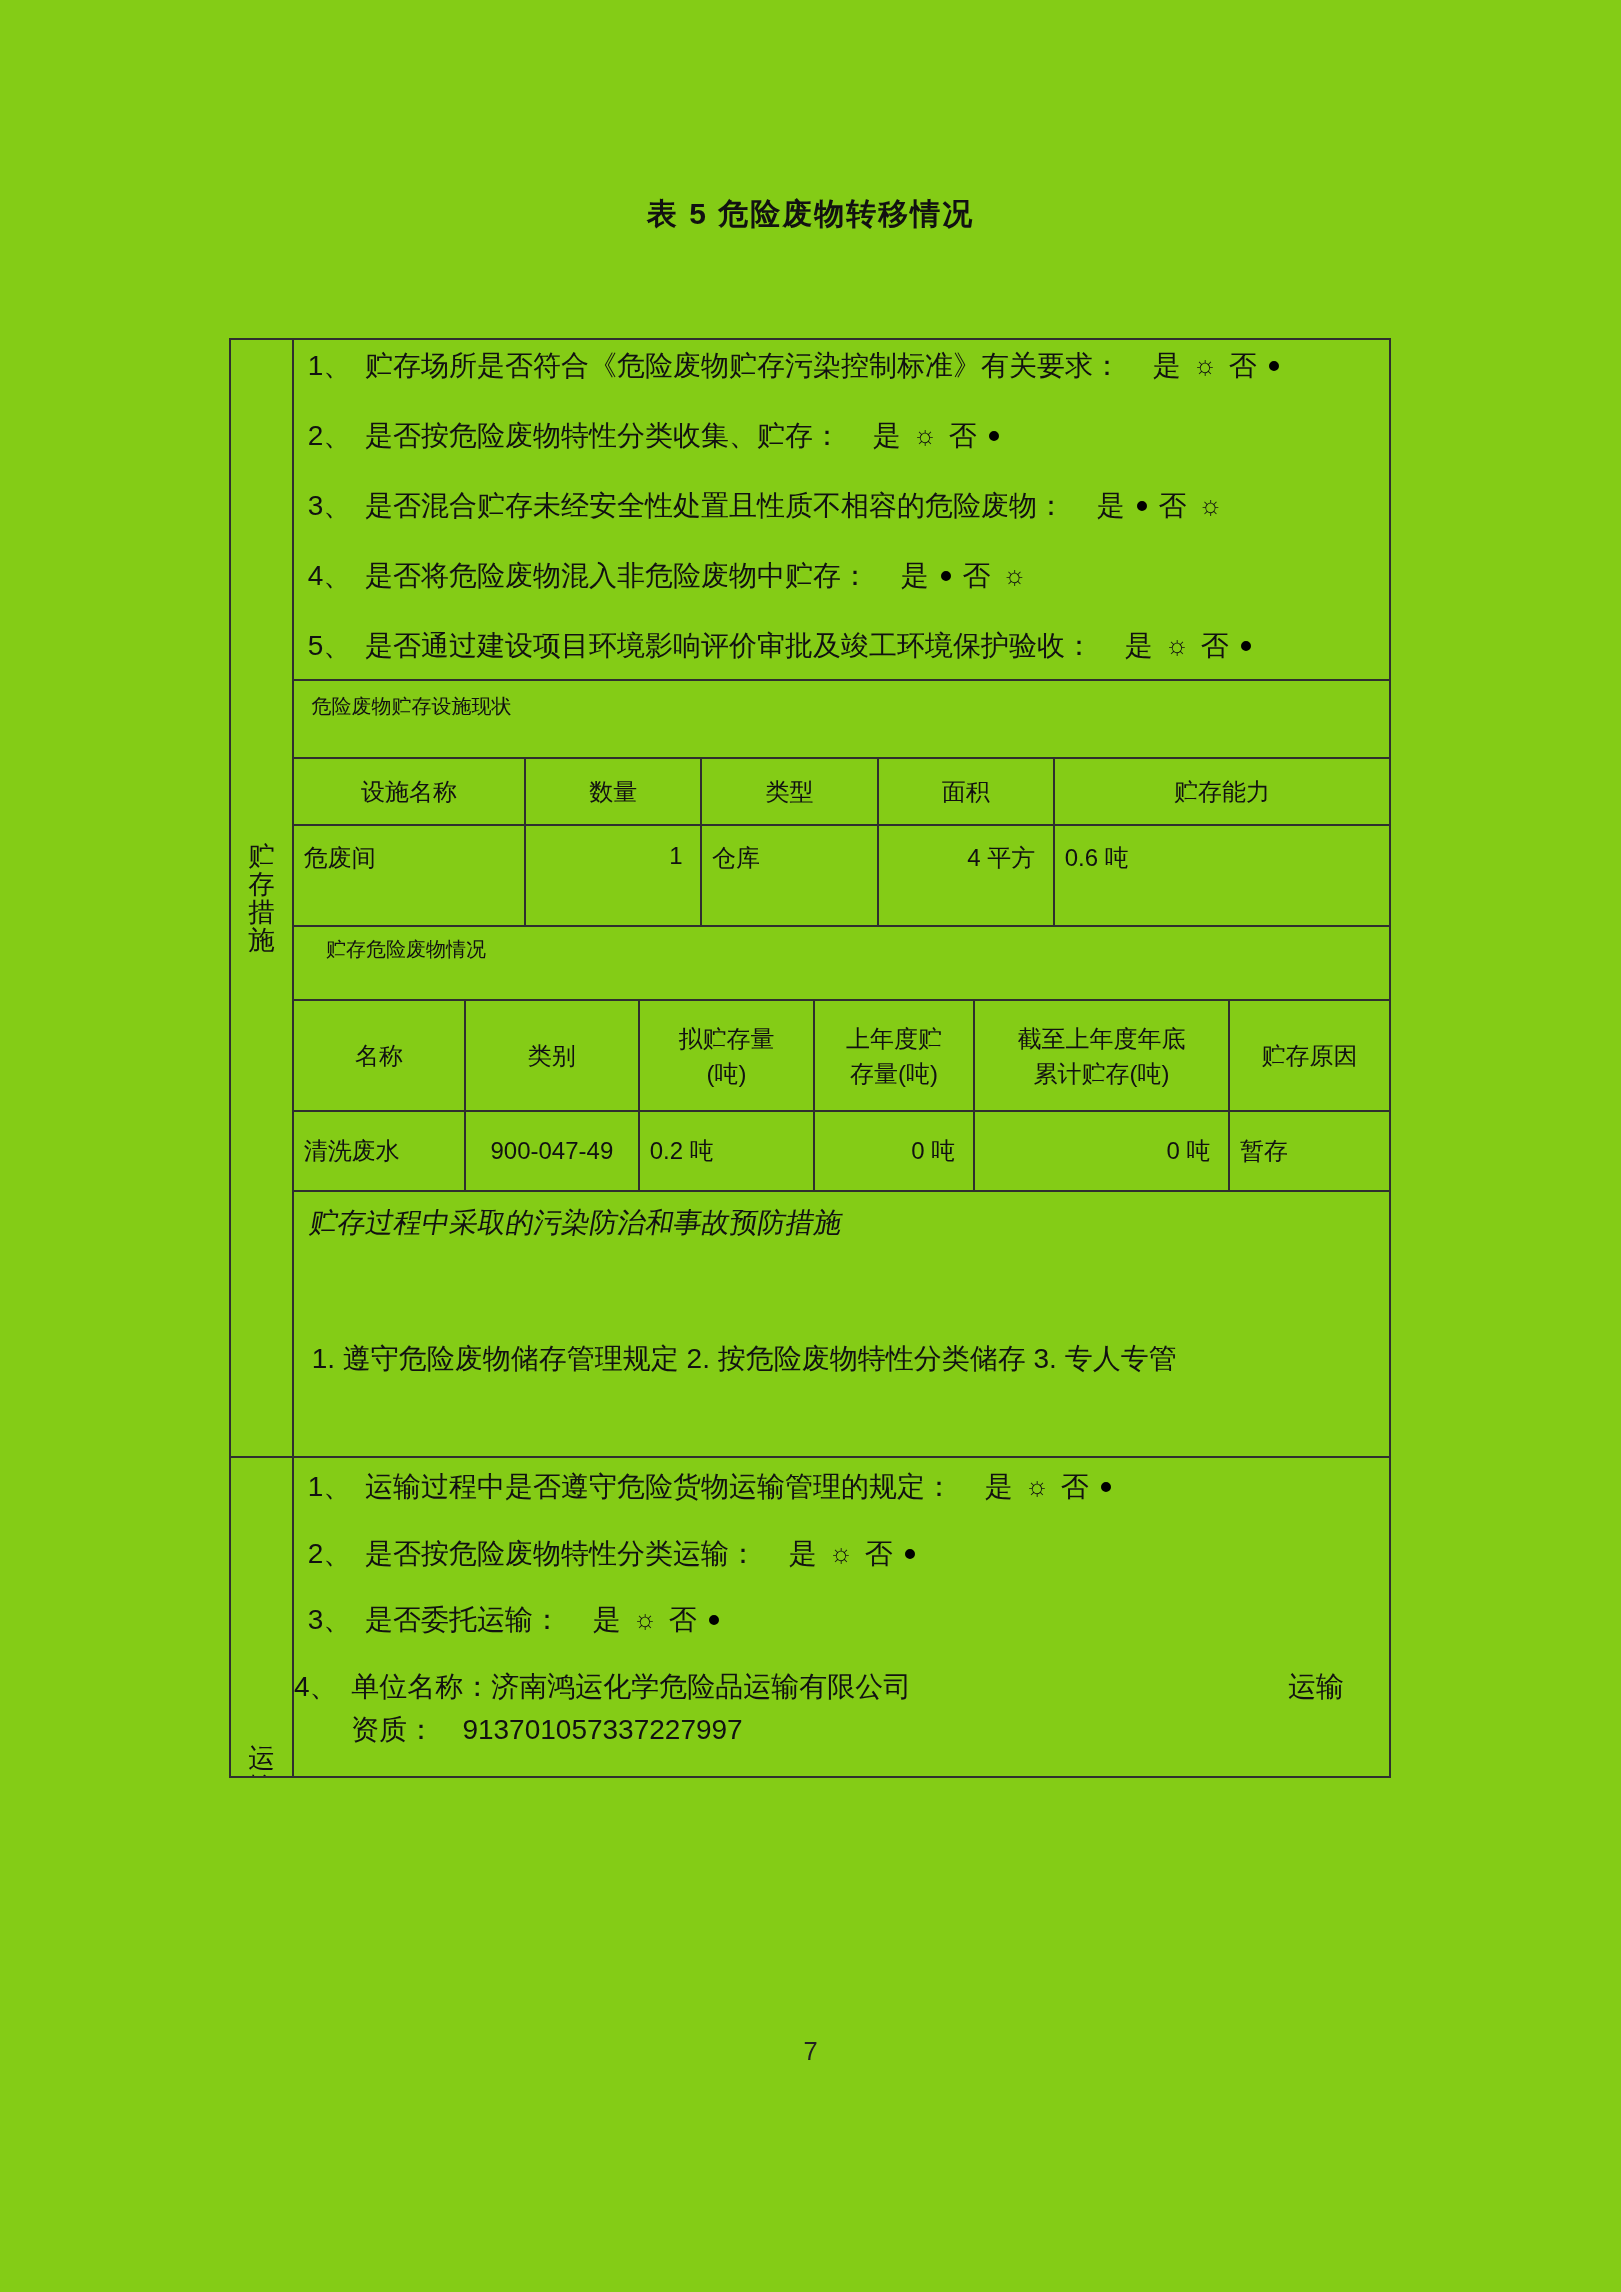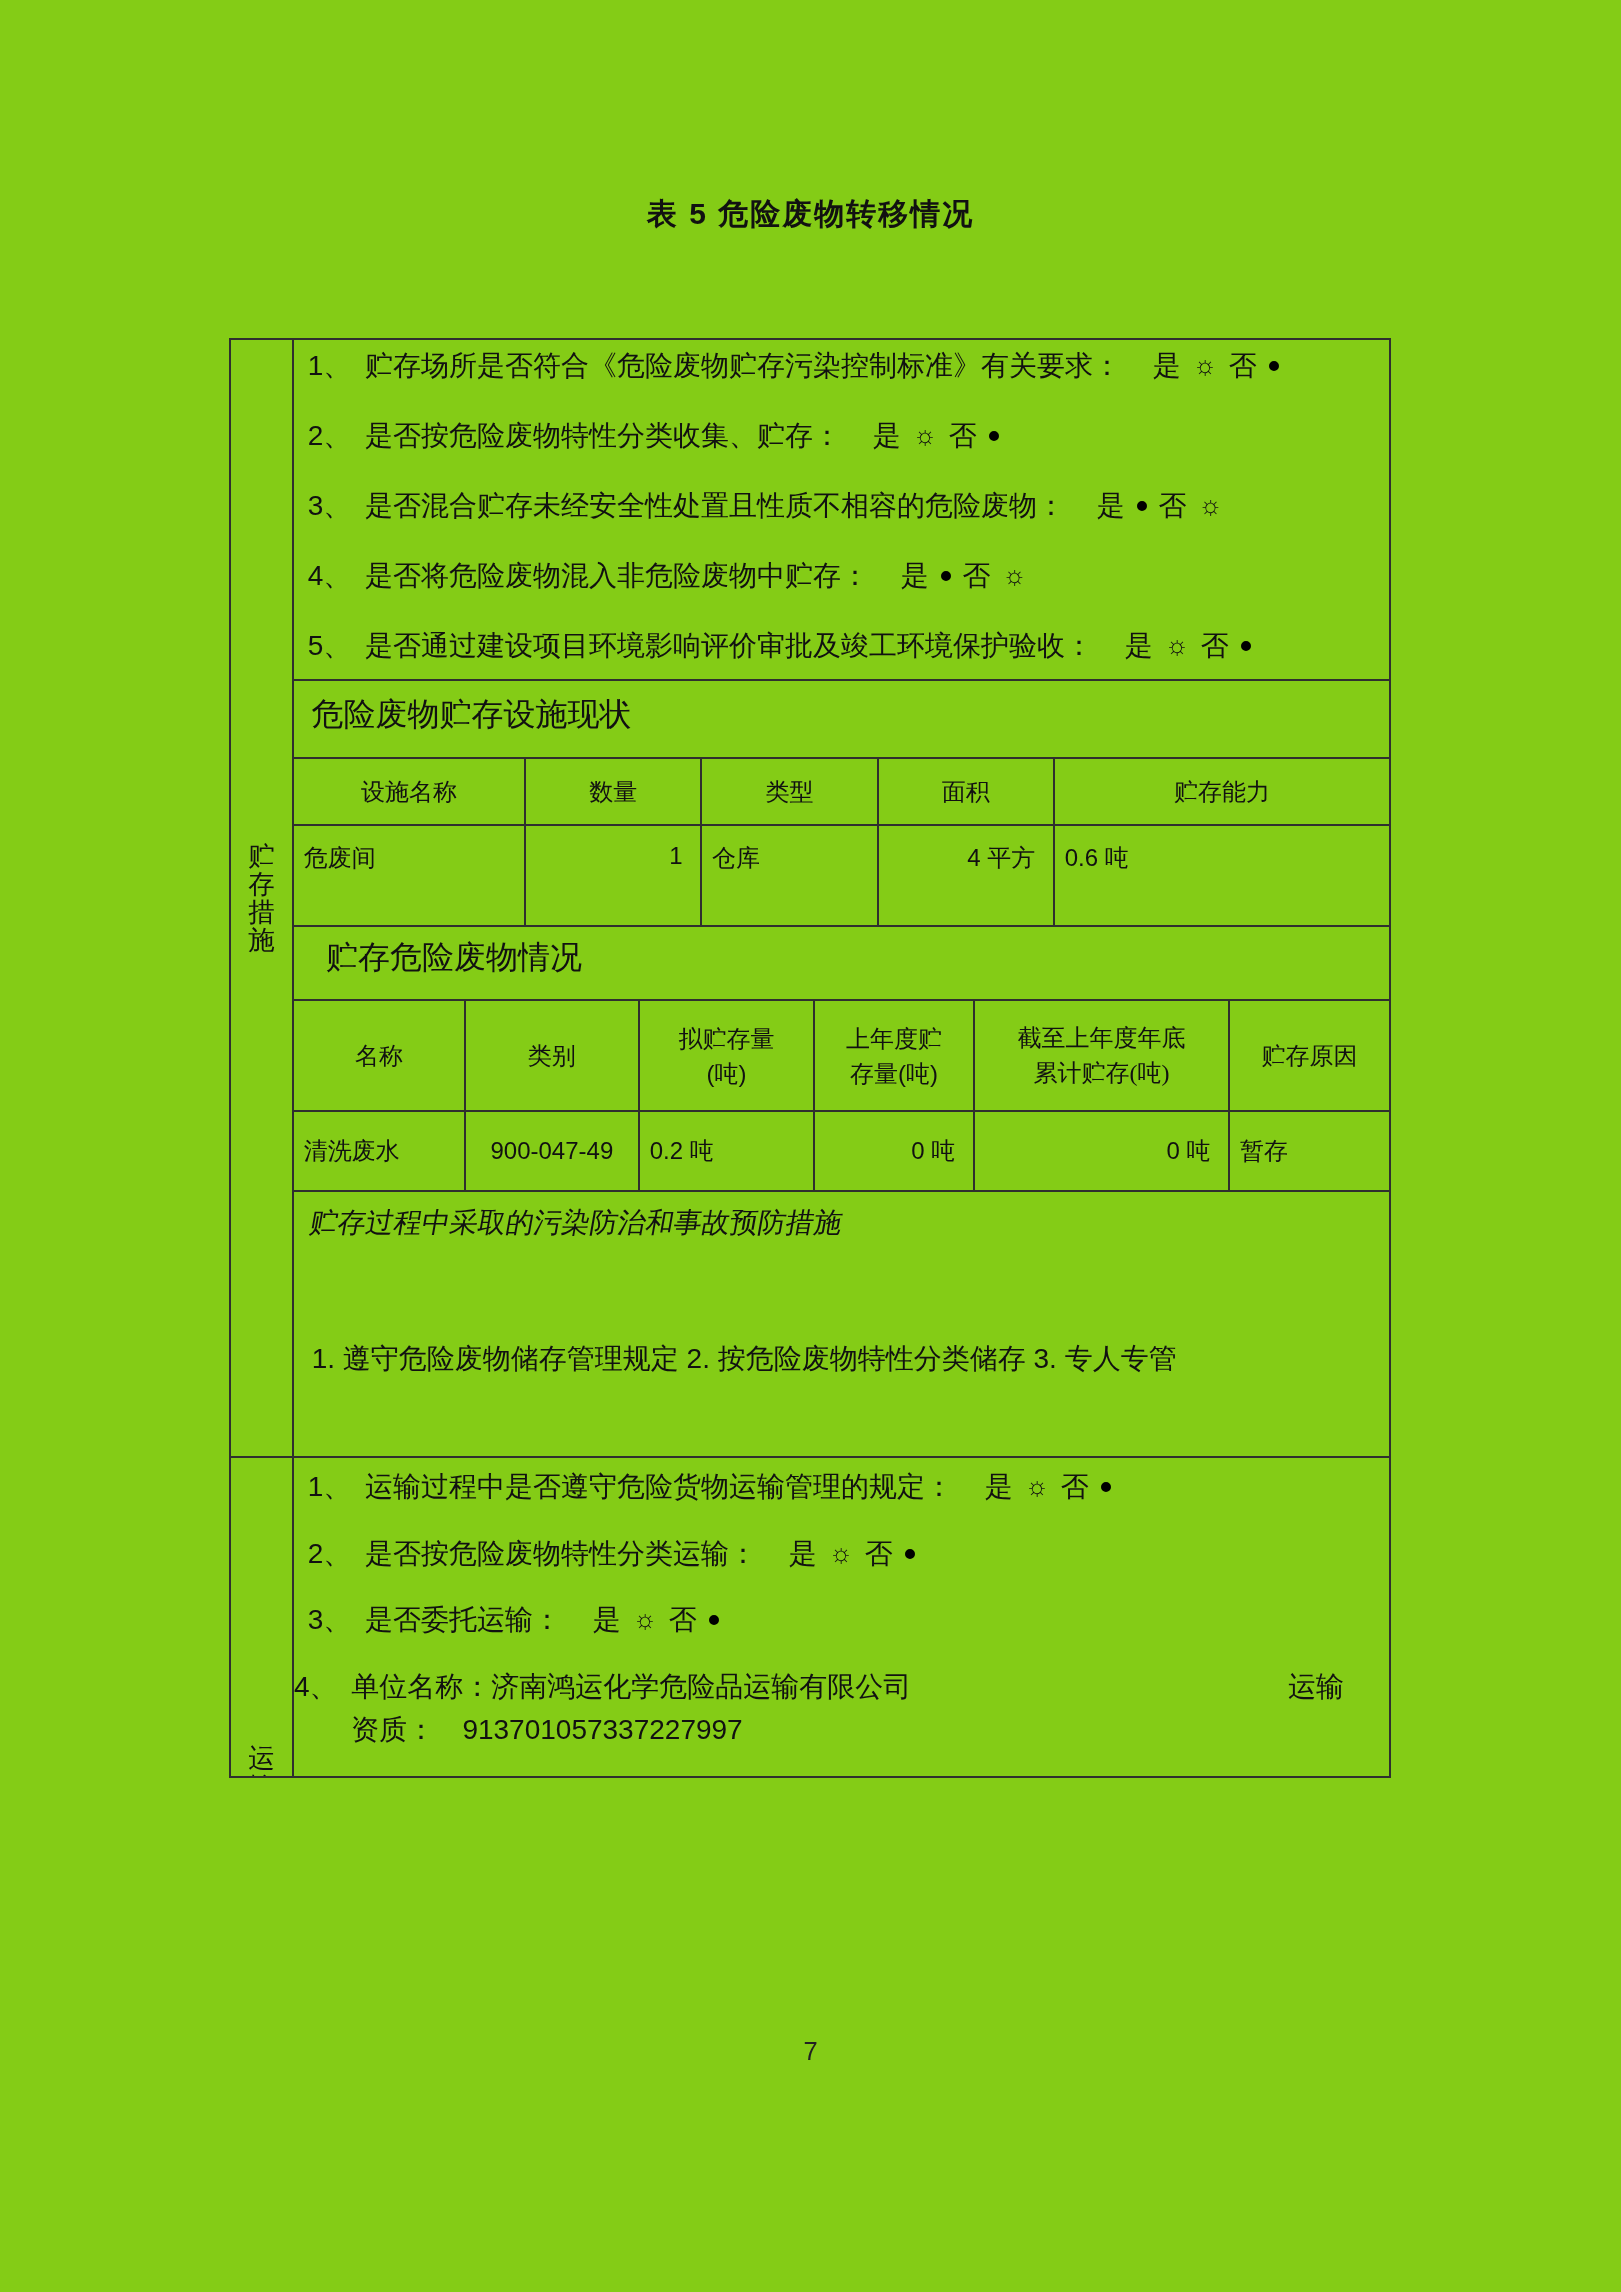--- a/index.html
+++ b/index.html
@@ -69,21 +69,21 @@
     display:inline-block;
     width:8.8px; height:8.8px;
     border:5.9px solid #000;
     border-radius:50%;
     margin-right:5.9px;
   }
 
   
   .label-row {
     border-top:2px solid #2f2f2f;
-    font-size:32px;
+    font-size:20px;
     padding:11.8px 0 0 17.6px;
   }
   .facility-label-row { height:78px; }
   .waste-label-row { height:74px; border-top-width:2.9px; padding-top:8.8px;padding-left:32px; }
 
   
   table.inner {
     width:100%; border-collapse:collapse; table-layout:fixed;
     border-top:2px solid #2f2f2f;
     font-size:24px;
@@ -228,21 +228,21 @@
 
         <table class="inner waste-table" id="waste-table">
             <thead>
               <tr>
                 <th style="width: 15.6%;">名称</th>
                 <th style="width: 15.9%;">类别</th>
                 <th style="width: 16%;">拟贮存量
 (吨)</th>
                 <th style="width: 14.6%;">上年度贮
 存量(吨)</th>
-                <th style="width: 23.3%; font-family: Liberation Serif, serif;">截至上年度年底
+                <th style="width: 23.3%;">截至上年度年底
 累计贮存(吨)</th>
                 <th style="width: 14.6%;">贮存原因</th>
               </tr>
             </thead>
             <tbody>
               <tr>
                 <td class="al-l">清洗废水</td>
                 <td class="al-c">900-047-49</td>
                 <td class="al-l">0.2 吨</td>
                 <td class="al-r">0 吨</td>

